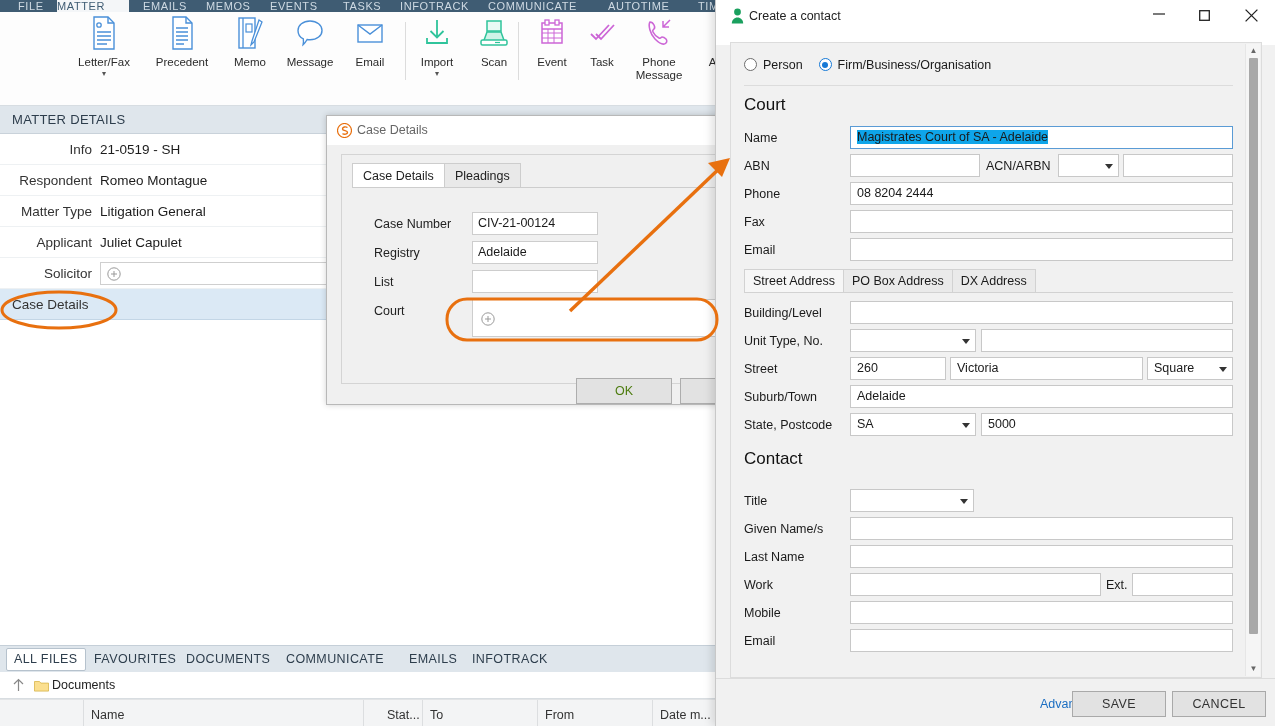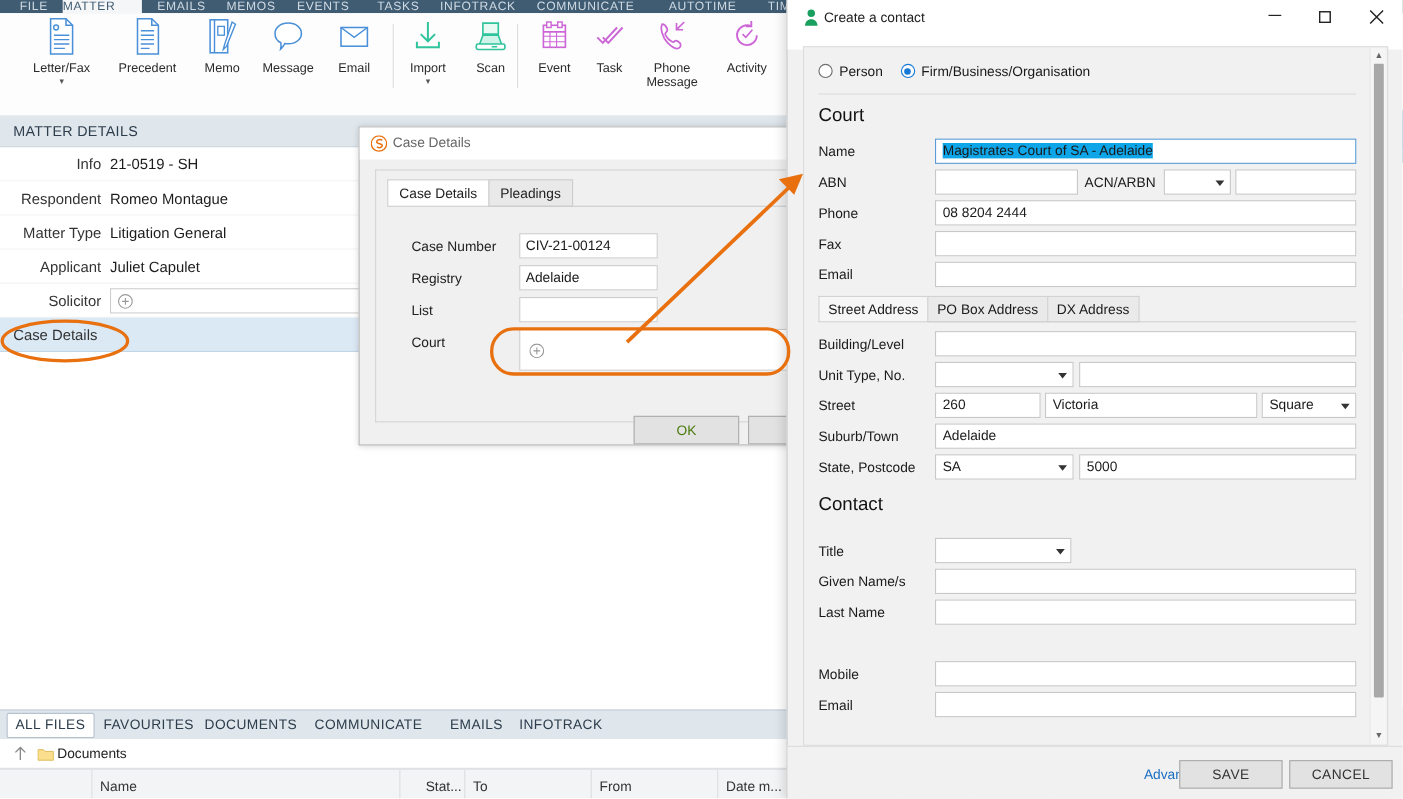--- a/index.html
+++ b/index.html
@@ -27,21 +27,21 @@
     line-height: 12px; white-space: nowrap;
     padding: 0 8px;
   }
   .rtab.active { background: #f4f6f8; color: #3f5c73; }
 
   
   .ribbon {
     position: absolute; top: 12px; left: 0; width: 1275px; height: 94px;
     background: #fdfdfd; border-bottom: 1px solid #d7dde2;
   }
-  .ribbon-inner { position: relative; height: 100%; }
+  .ribbon-inner { position: relative; height: 100%; margin-left: 48px; }
   .rb-item {
     position: absolute; top: 4px; width: 66px; text-align: center;
     font-size: 11.5px; color: #2b2b2b;
   }
   .rb-item .glyph { display: block; height: 40px; }
   .rb-item .glyph svg { display: block; margin: 0 auto; }
   .rb-item .lbl { display: block; line-height: 13px; }
   .rb-item .caret { display:block; font-size: 8px; color:#555; line-height: 9px;}
   .rb-sep { position: absolute; top: 10px; width: 1px; height: 58px; background: #dcdcdc; }
 
@@ -647,20 +647,26 @@
           </span>
       </div>
       <div class="fr" style="left:13px; top:474px; right:28px;">
         <span class="fr-lbl">Given Name/s</span>
         <span class="inp" style="left:106px; right:0;"></span>
       </div>
       <div class="fr" style="left:13px; top:502px; right:28px;">
         <span class="fr-lbl">Last Name</span>
         <span class="inp" style="left:106px; right:0;"></span>
       </div>
+      <div class="fr" style="left:13px; top:530px; right:28px;">
+        <span class="fr-lbl">Work</span>
+        <span class="inp" style="left:106px; width:251px;"></span>
+        <span class="fr-lbl" style="left:362px">Ext.</span>
+        <span class="inp" style="left:388px; right:0;"></span>
+      </div>
       <div class="fr" style="left:13px; top:558px; right:28px;">
         <span class="fr-lbl">Mobile</span>
         <span class="inp" style="left:106px; right:0;"></span>
       </div>
       <div class="fr" style="left:13px; top:586px; right:28px;">
         <span class="fr-lbl">Email</span>
         <span class="inp" style="left:106px; right:0;"></span>
       </div>
 
       <div style="position:absolute;left:119px;top:612px;right:30px;height:4px;overflow:hidden;">

